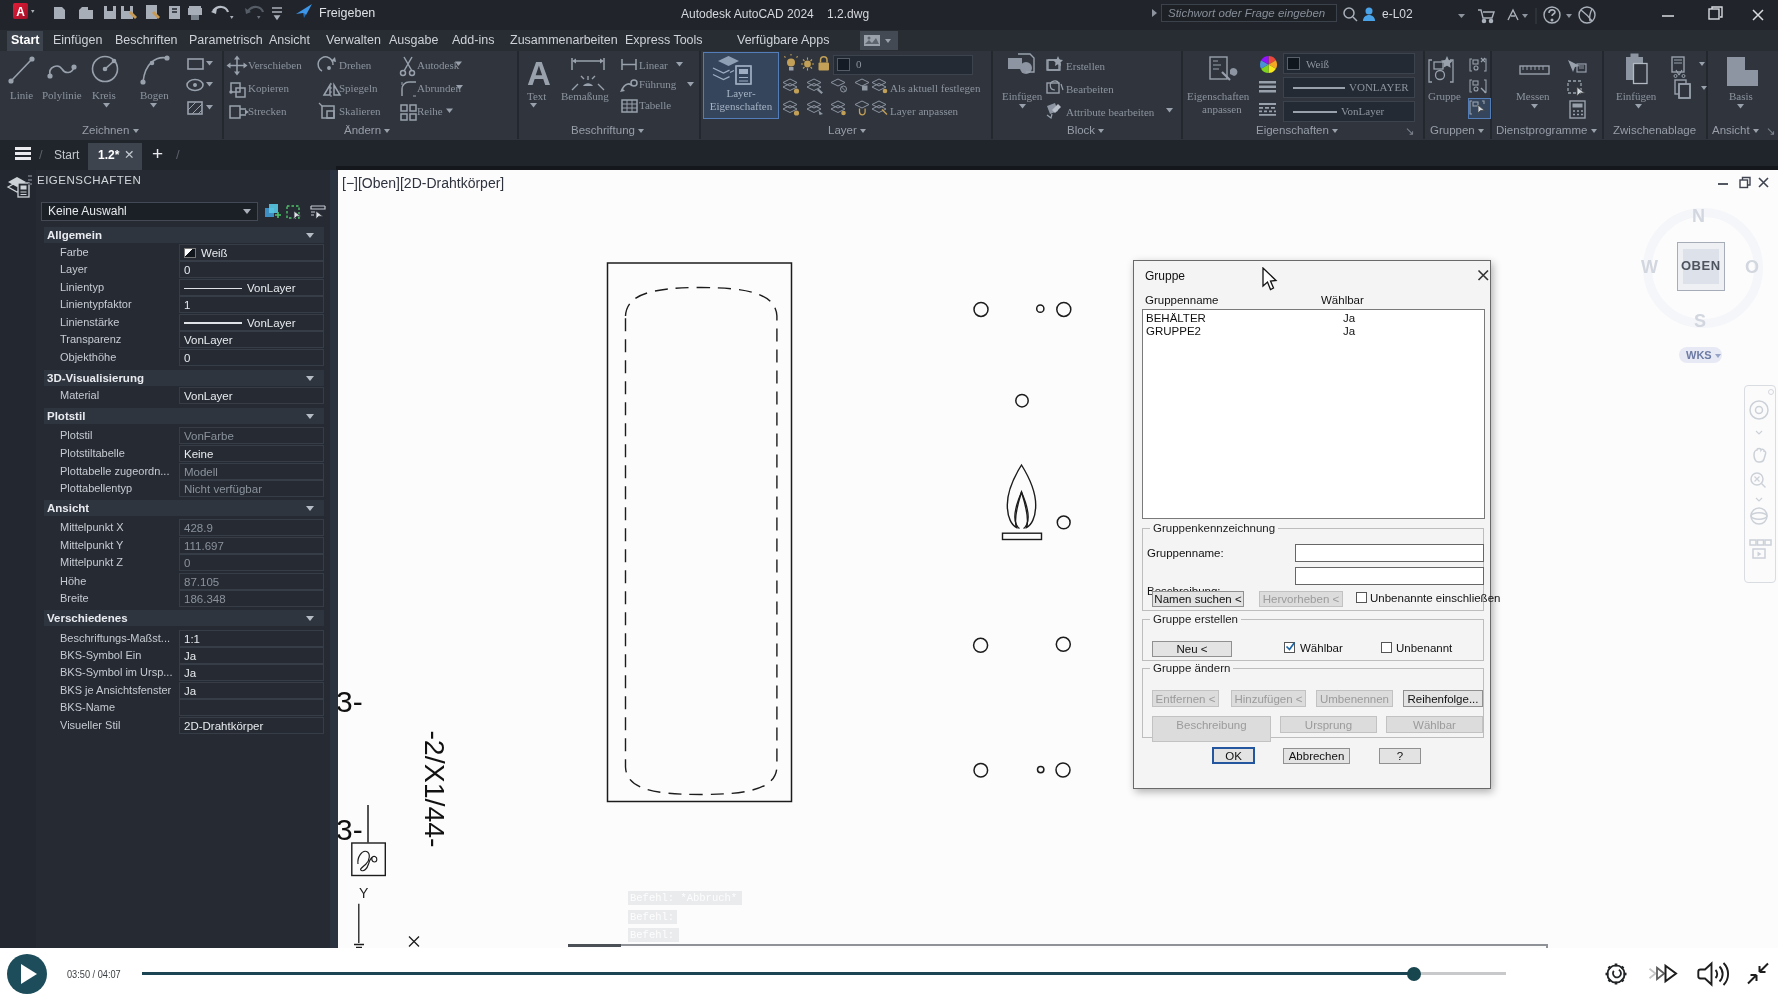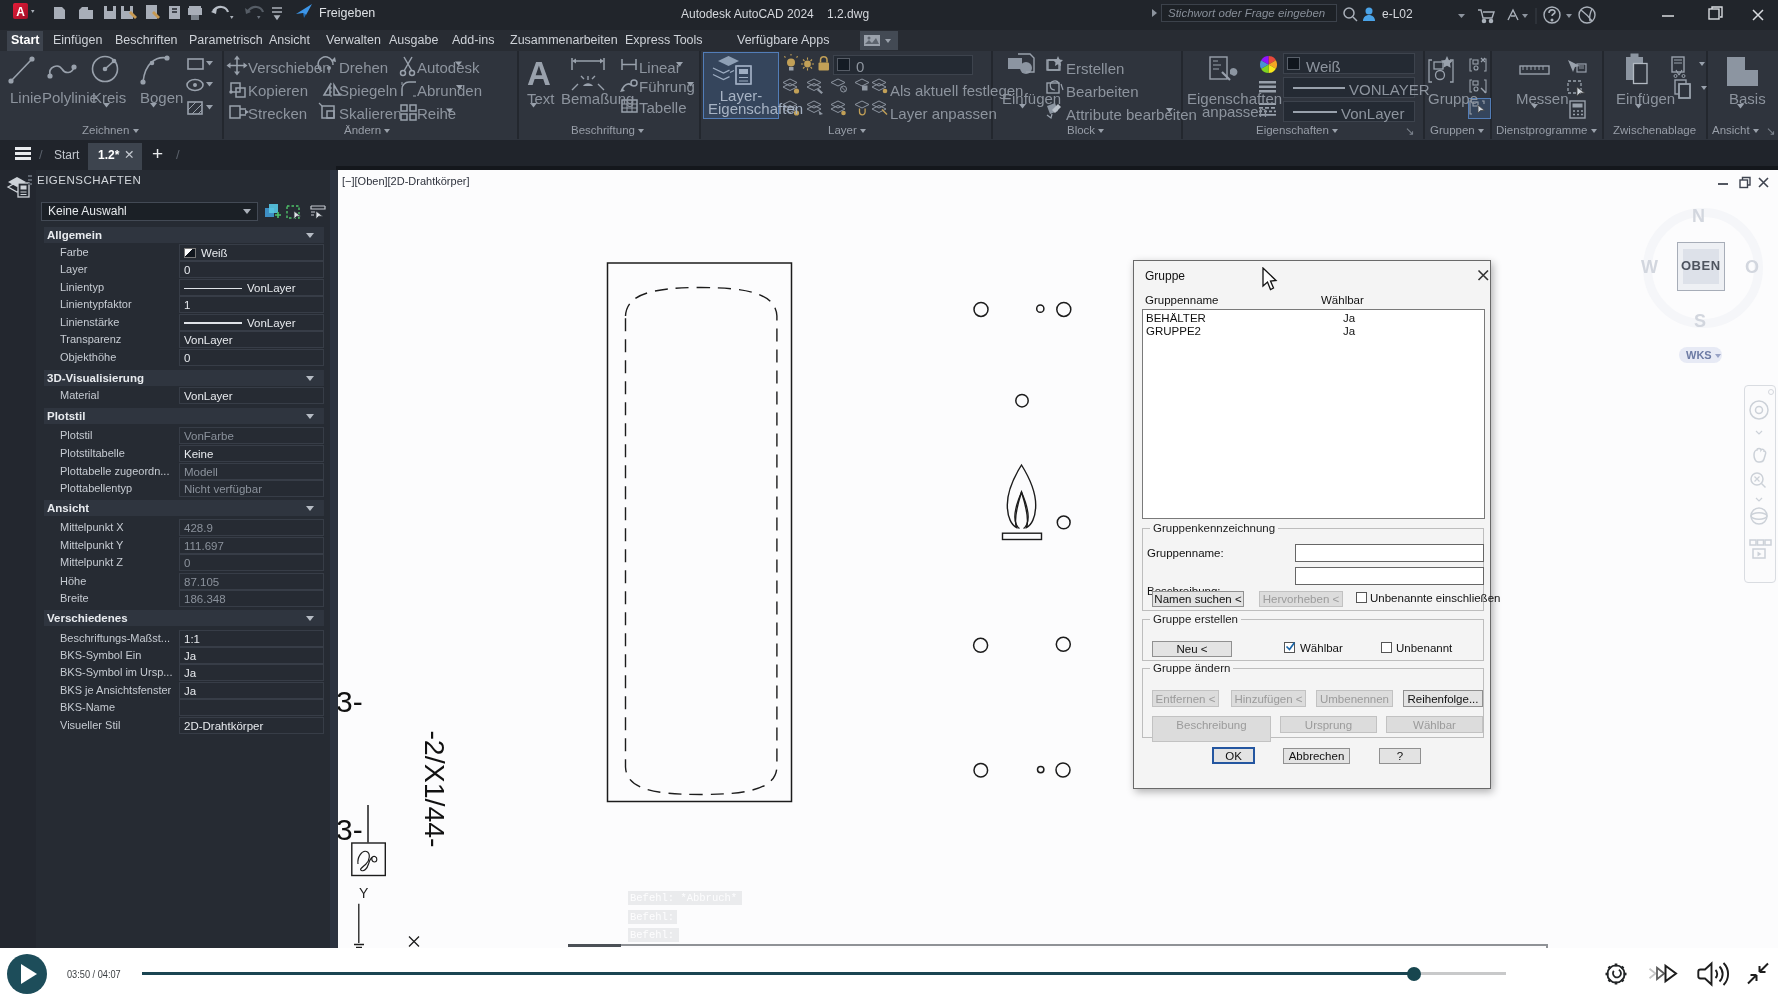--- a/index.html
+++ b/index.html
@@ -3,21 +3,21 @@
 <meta charset="utf-8">
 <style>
 *{margin:0;padding:0;box-sizing:border-box;}
 html,body{width:1778px;height:1000px;overflow:hidden;}
 body{font-family:"Liberation Sans",sans-serif;background:#fff;}
 #root{position:absolute;left:0;top:0;width:1778px;height:1000px;background:#fff;}
 .abs{position:absolute;}
 .rtab{position:absolute;top:30px;height:20px;line-height:20px;font-size:12.5px;color:#ced2d8;white-space:nowrap;}
 .glab{position:absolute;top:124px;height:14px;font-size:11.5px;color:#989ea8;white-space:nowrap;}
 .sep{position:absolute;top:51px;width:2px;height:88px;background:#23272e;}
-.ph{position:absolute;font-size:15px;color:#8d949e;white-space:nowrap;}
+.ph{position:absolute;font-size:11px;color:#8d949e;white-space:nowrap;font-family:Liberation Serif, serif;}
 .shead{position:absolute;left:44px;width:280px;height:16px;background:#2f353f;color:#e8ebef;font-size:11.5px;font-weight:bold;line-height:16px;padding-left:3px;}
 .prow{position:absolute;left:60px;height:17px;font-size:11px;color:#c6cbd2;line-height:17px;white-space:nowrap;}
 .pval{position:absolute;left:179px;width:145px;height:17px;font-size:11.5px;line-height:17px;border:1px solid #373d47;background:#262b33;color:#e7eaee;padding-left:4px;white-space:nowrap;}
 .gray{color:#8b929c !important;}
 .caret{display:inline-block;width:0;height:0;border-left:3.5px solid transparent;border-right:3.5px solid transparent;border-top:4px solid #9aa1ab;vertical-align:middle;}
 .gbx{position:absolute;border:1px solid #bdbdbd;}
 .gbl{position:absolute;background:#f4f4f4;font-size:11.5px;color:#1b1b1b;padding:0 3px;white-space:nowrap;}
 .btn{position:absolute;background:#e3e3e3;border:1px solid #909090;font-size:11.5px;color:#111;text-align:center;white-space:nowrap;}
 .btnd{position:absolute;background:#dcdcdc;border:1px solid #c2c2c2;font-size:11.5px;color:#9b9b9b;text-align:center;white-space:nowrap;}
 .cbx{position:absolute;width:11px;height:11px;background:#fff;border:1px solid #555;}
@@ -410,21 +410,21 @@
 <div class="abs" style="left:39px;top:147px;width:9px;height:14px;color:#5a616b;font-size:13px;">/</div>
 <div class="abs" style="left:54px;top:148px;font-size:12px;color:#c3c8cf;">Start</div>
 <div class="abs" style="left:88px;top:143px;width:54px;height:27px;background:#3d444e;"></div>
 <div class="abs" style="left:98px;top:148px;font-size:12px;font-weight:bold;color:#fff;">1.2*</div>
 <div class="abs" style="left:124px;top:147px;font-size:12.5px;color:#c3c8cf;">✕</div>
 <div class="abs" style="left:152px;top:143px;font-size:19px;color:#e8eaed;">+</div>
 <div class="abs" style="left:176px;top:147px;width:9px;height:14px;color:#5a616b;font-size:13px;">/</div>
 
 <div class="abs" style="left:336px;top:170px;width:1442px;height:778px;background:#fcfcfd;"></div>
 <div class="abs" style="left:336px;top:166px;width:1442px;height:4px;background:#14171c;"></div>
-<div class="abs" style="left:342px;top:175px;font-size:11px;color:#2e323c;">[−][Oben][2D-Drahtkörper]</div>
+<div class="abs" style="left:342px;top:175px;font-size:14px;color:#2e323c;">[−][Oben][2D-Drahtkörper]</div>
 <svg class="abs" style="left:336px;top:170px;" width="1442" height="778" viewBox="336 170 1442 778">
 <g stroke="#1c1c1c" stroke-width="1.5" fill="none">
 <rect x="607.5" y="263" width="184" height="538.5"></rect>
 <path d="M625.5 316 C626.5 295 650 287.5 700.5 287.5 C751 287.5 775.9 295 776.9 316 L776.9 767 C775.9 788 751 794.5 700.5 794.5 C650 794.5 626.5 788 625.5 767 Z" stroke-dasharray="13 8" stroke-width="1.4"></path>
 <circle cx="981" cy="309.4" r="7"></circle>
         <circle cx="1040.3" cy="308.7" r="3.6"></circle>
         <circle cx="1063.8" cy="309.4" r="7"></circle>
 <circle cx="1022" cy="400.7" r="6.2"></circle>
 <circle cx="1063.7" cy="522.4" r="6.4"></circle>
 <circle cx="980.6" cy="645.3" r="7"></circle>

